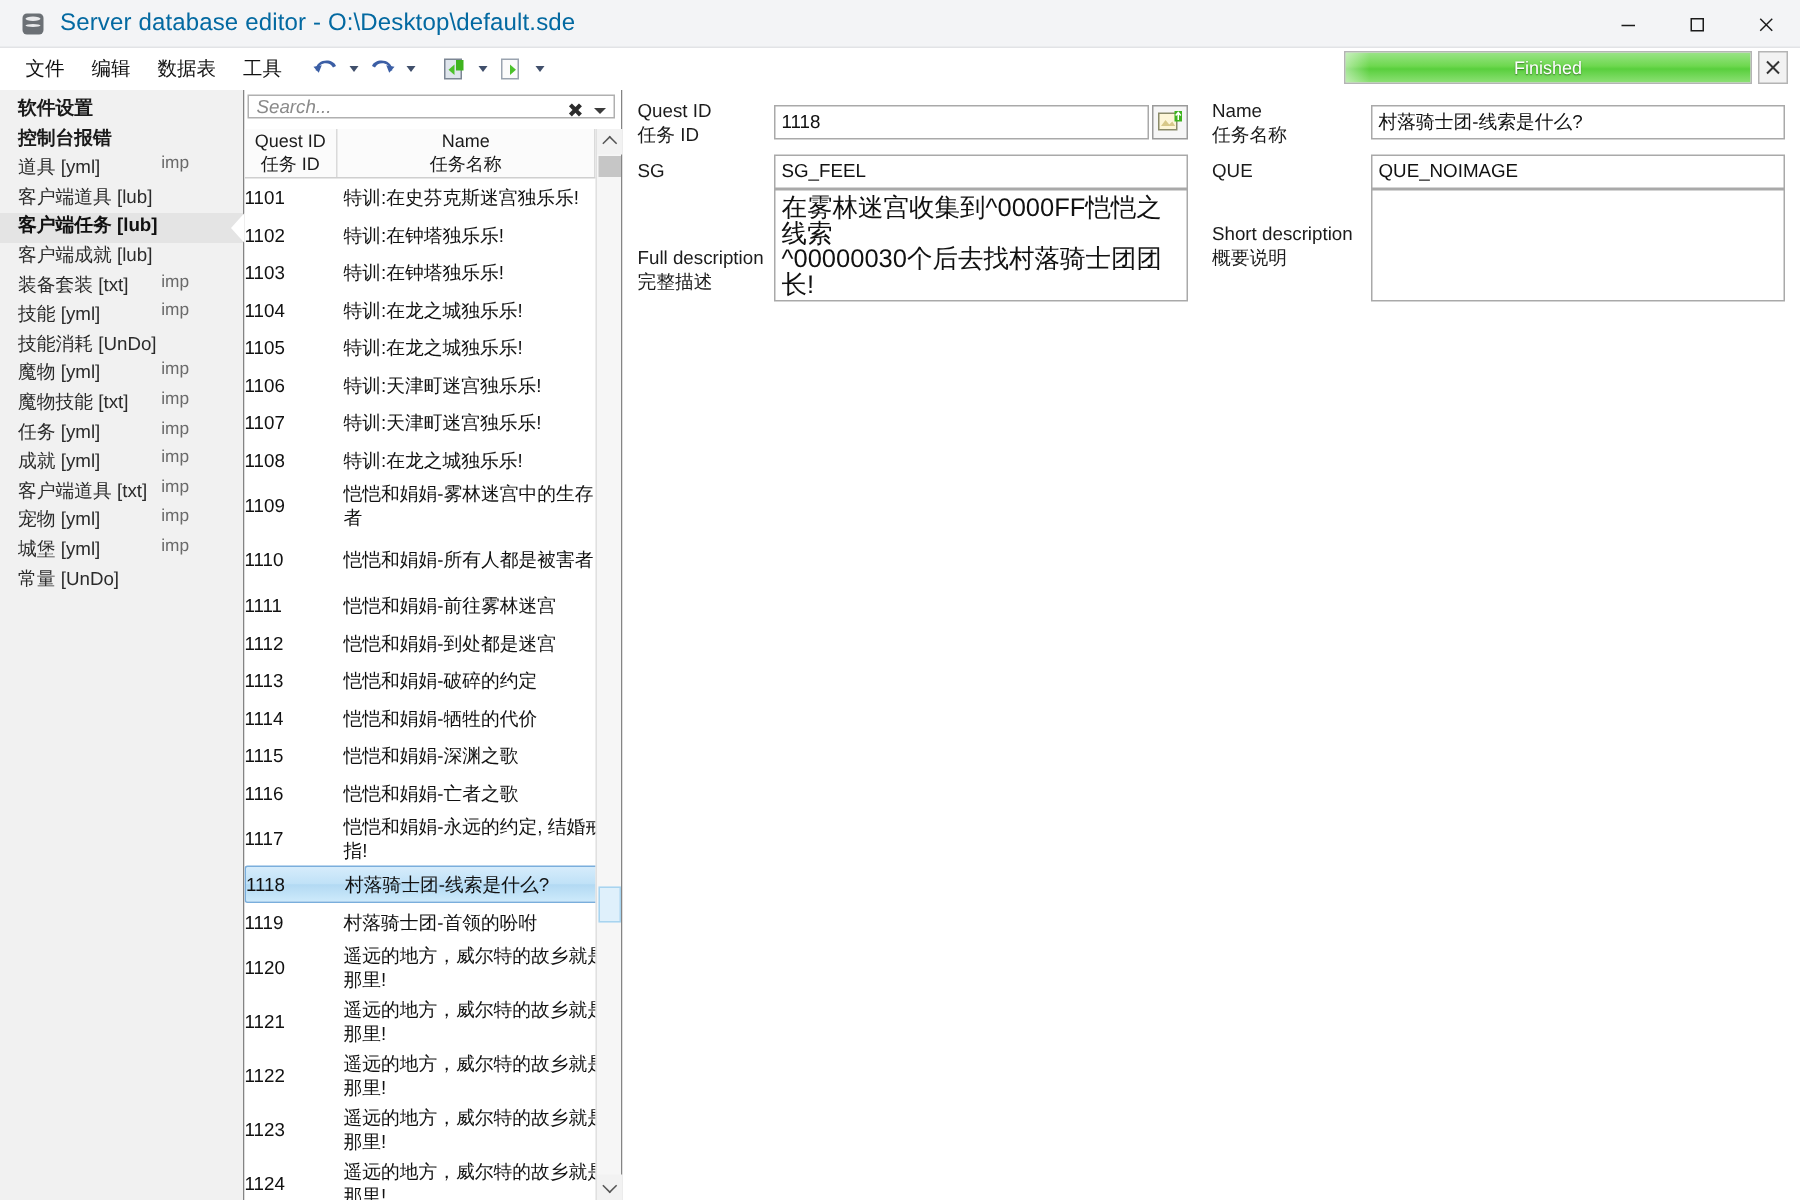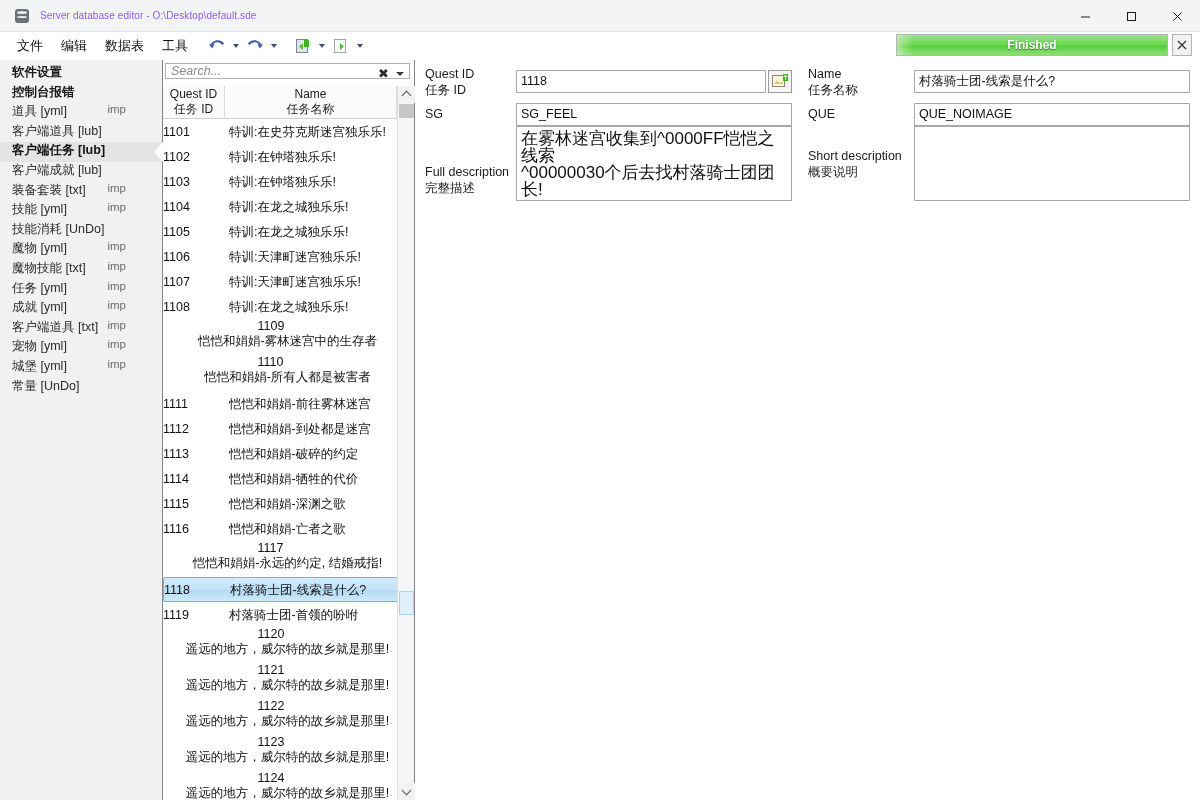--- a/index.html
+++ b/index.html
@@ -41,21 +41,21 @@
     content: ""; position: absolute;
     left: 2px; top: 2px; width: 10px; height: 3px;
     background: #e9eaec; border-radius: 50%;
   }
   .db-cyl::after {
     content: ""; position: absolute;
     left: 2px; top: 7px; width: 10px; height: 2px;
     background: #e9eaec; border-radius: 50%;
   }
   .title-text {
-    font-size: 10px; color: #8b5cf6;
+    font-size: 16px; color: #0369a1;
     letter-spacing: 0.1px;
     white-space: nowrap;
   }
   .win-buttons {
     position: absolute; right: 0; top: 0;
     height: 32px; display: flex;
   }
   .win-btn {
     width: 46px; height: 32px;
     display: flex; align-items: center; justify-content: center;
@@ -110,21 +110,21 @@
     position: absolute; left: 0; top: 0; bottom: 0;
     background: linear-gradient(to bottom, #9ae387 0%, #6ed84f 45%, #59cf3d 55%, #8ce074 100%);
   }
   .progress-fill::after {
     content:""; position:absolute; left:0; top:0; bottom:0; width:16px;
     background: linear-gradient(to right, rgba(255,255,255,.45), rgba(255,255,255,0));
   }
   .progress-label {
     position: absolute; left: 0; right: 0; top: 0; bottom: 0;
     display: flex; align-items: center; justify-content: center;
-    font-size: 12px; font-weight: bold; color: #ffffff;
+    font-size: 12px; font-weight: normal; color: #ffffff;
     text-shadow: 0 1px 1px rgba(0,0,0,.45);
   }
   .progress-close {
     width: 20px; height: 22px;
     border: 1px solid #b4b4b4;
     background: #f2f2f2;
     display: flex; align-items: center; justify-content: center;
     color: #333; box-sizing: border-box;
   }
 
@@ -236,21 +236,21 @@
     box-sizing: border-box;
   }
   .row .rid {
     width: 57px; text-align: left; padding-right: 5px;
     flex: 0 0 auto;
   }
   .row .rname {
     flex: 1; padding-left: 4px; padding-right: 6px;
     line-height: 16px;
   }
-  .row.two { min-height: 36px; flex-direction: column; }
+  .row.two { min-height: 36px; }
   .row.selected {
     background: linear-gradient(to bottom, #d6ecfb 0%, #bfe1f7 50%, #b2d9f3 51%, #cdeafb 100%);
     border: 1px solid #7aaedc;
     border-radius: 2px;
   }
   .vscroll {
     position: absolute; right: 0; top: 26px;
     width: 17px; bottom: 0;
     background: #f6f6f6;
     border-left: 1px solid #e0e0e0;

